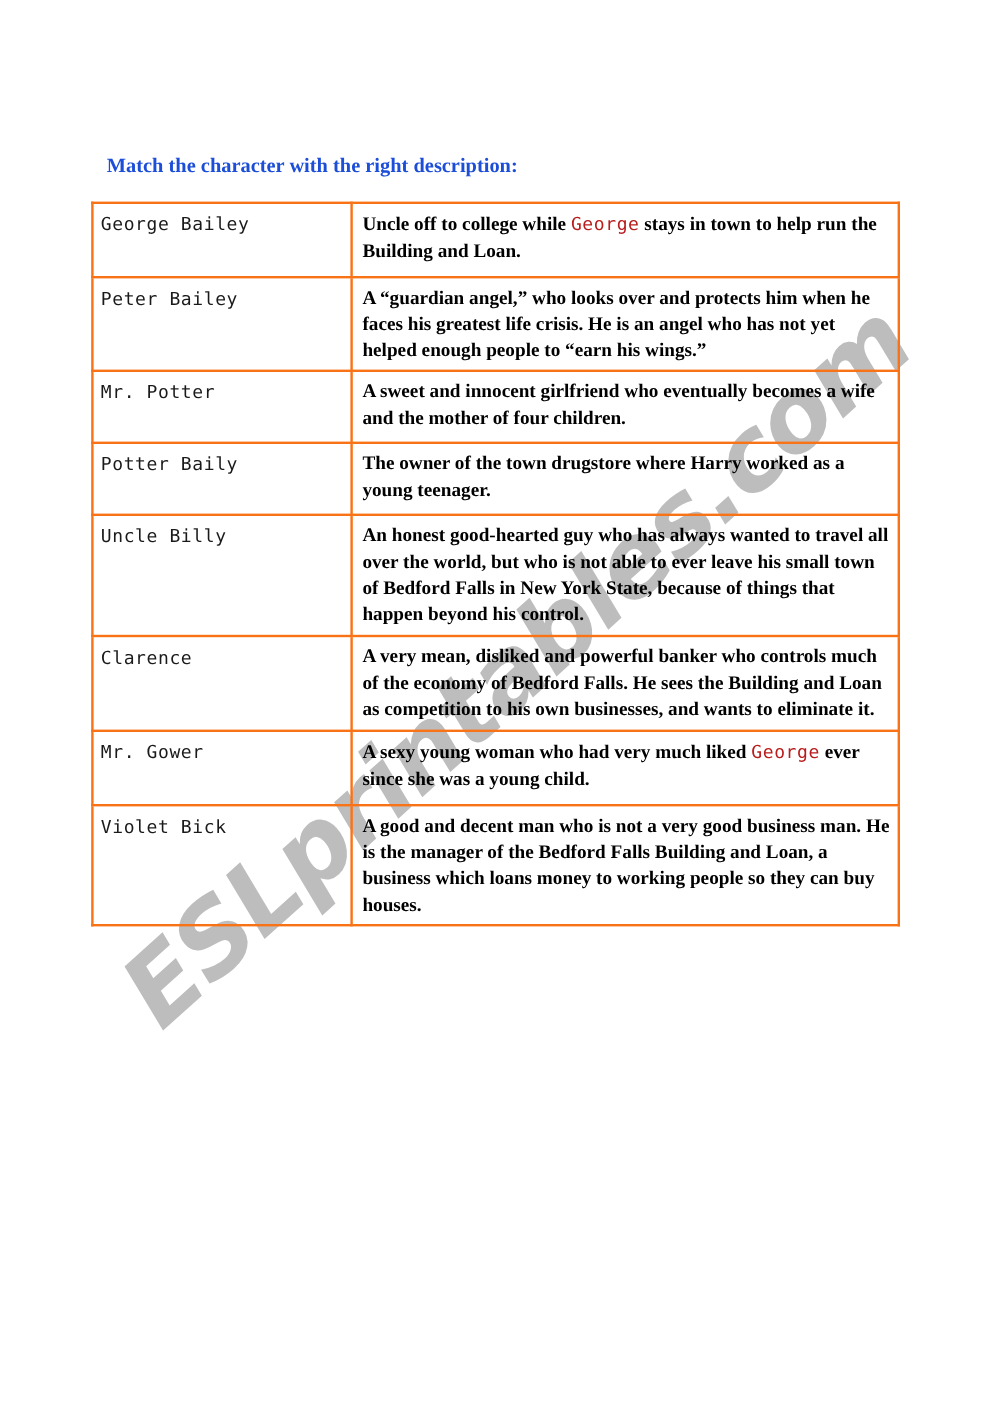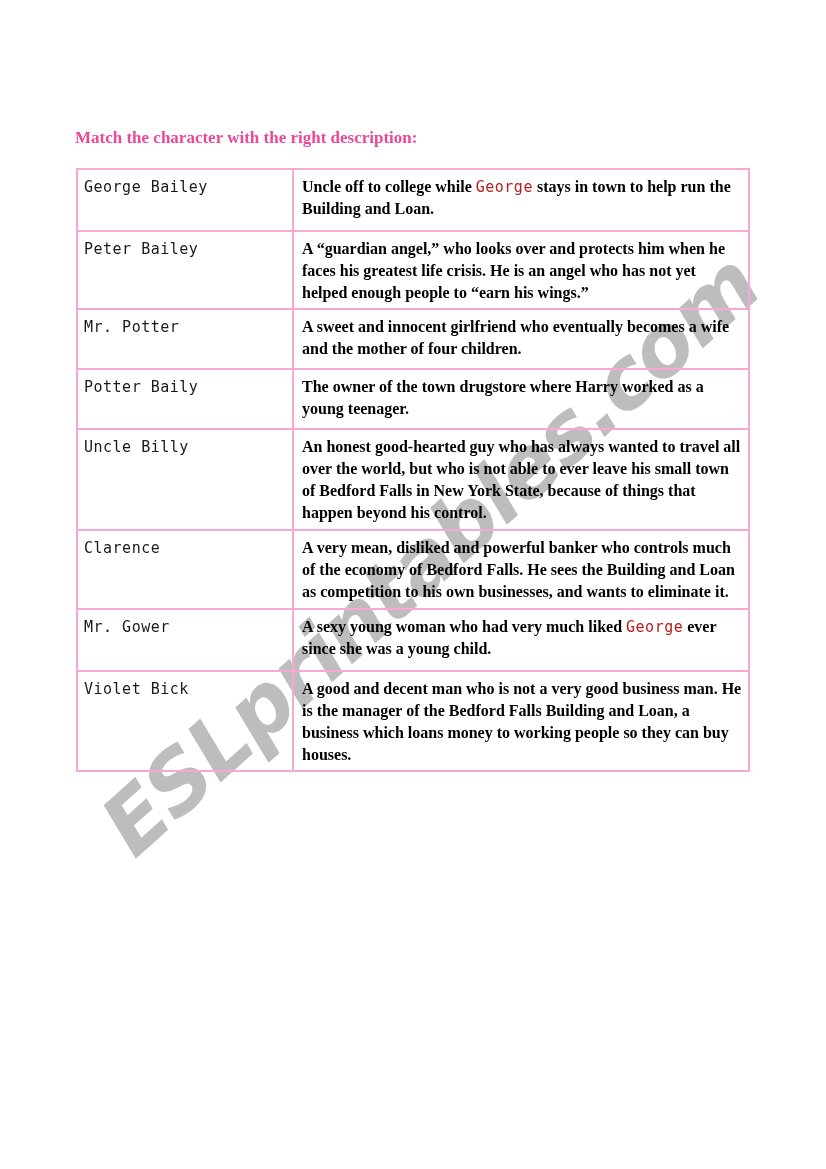--- a/index.html
+++ b/index.html
@@ -27,40 +27,40 @@
     font-size: 84px;
     letter-spacing: -2px;
     color: #b2b2b2;
     opacity: 0.85;
     white-space: nowrap;
     z-index: 0;
     user-select: none;
   }
   .page-title {
     position: absolute;
-    left: 75px;
+    left: 89px;
     top: 128px;
     font-family: "Liberation Serif", serif;
     font-weight: bold;
     font-size: 17px;
-    color: #ec4899;
+    color: #1d4ed8;
     z-index: 2;
   }
   table.worksheet {
     position: absolute;
     left: 76px;
     top: 168px;
     width: 672px;
     border-collapse: collapse;
     background: transparent;
     z-index: 1;
     table-layout: fixed;
   }
   table.worksheet td {
-    border: 2px solid #f9a8d4;
+    border: 2px solid #f97316;
     vertical-align: top;
     background: transparent;
   }
   td.name-cell {
     width: 216px;
     font-family: "DejaVu Sans Mono", monospace;
     font-size: 15px;
     line-height: 22px;
     letter-spacing: 0.5px;
     padding: 6px 4px 4px 6px;

